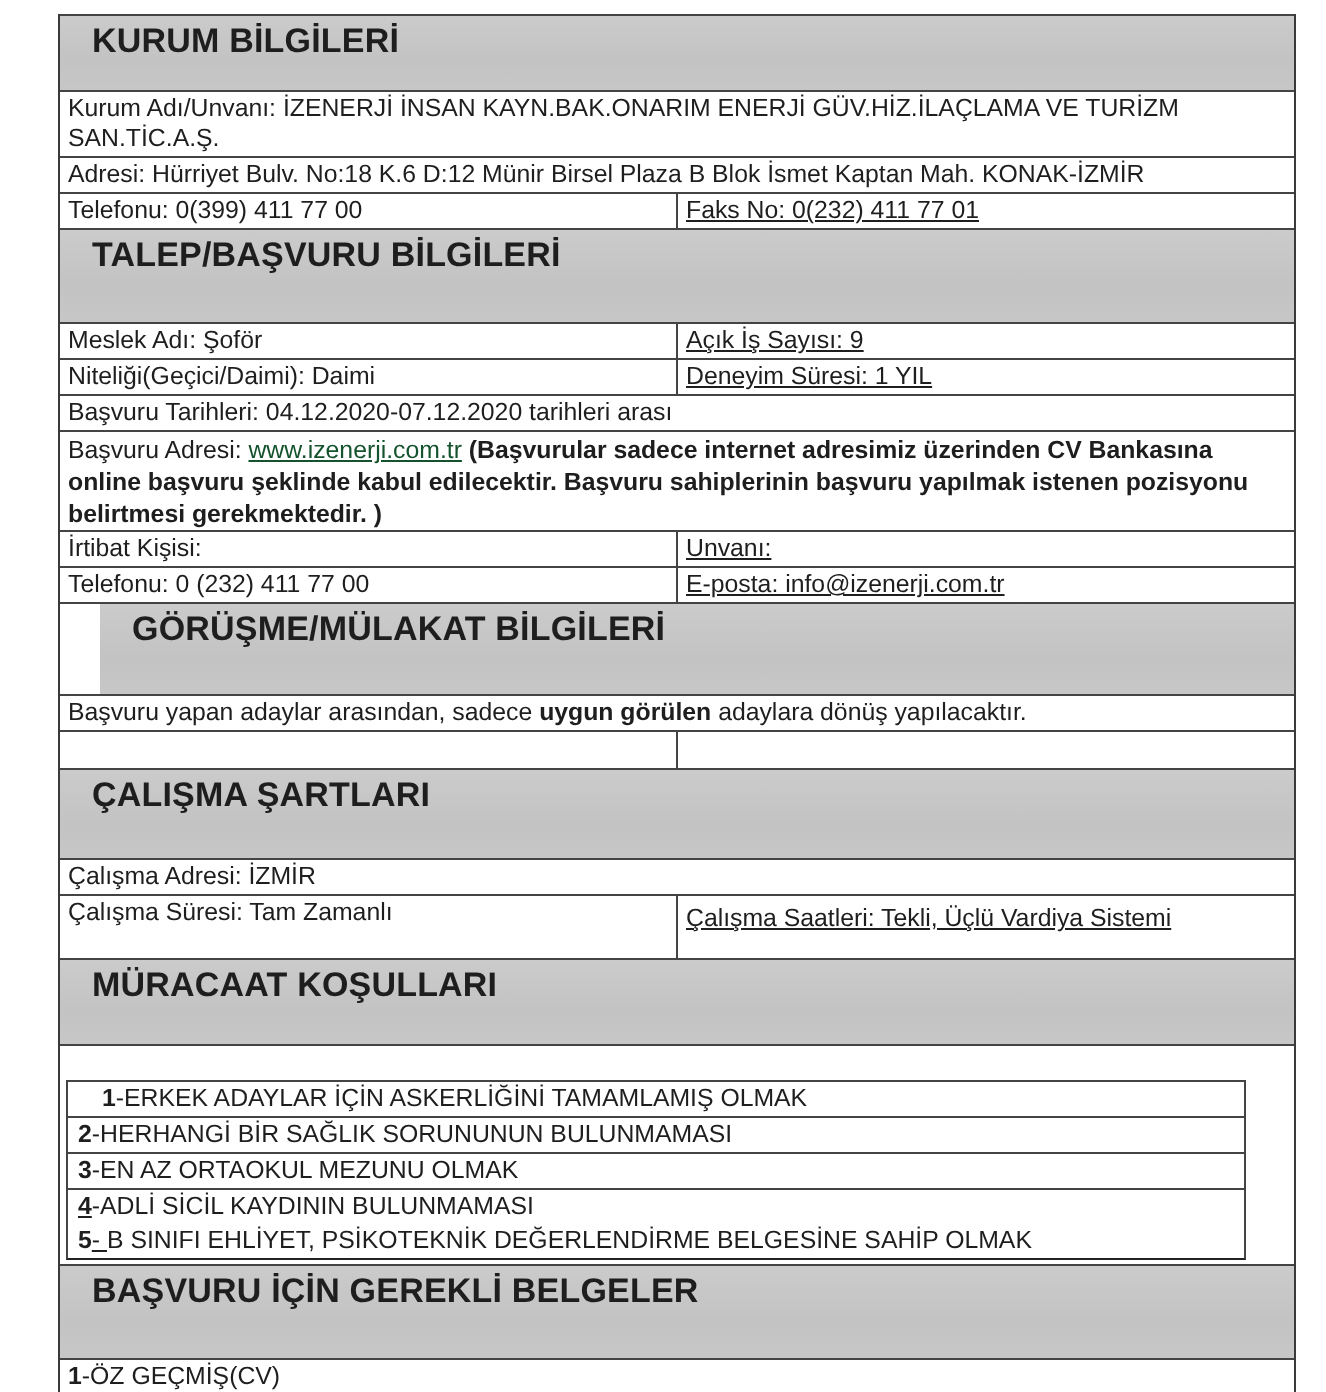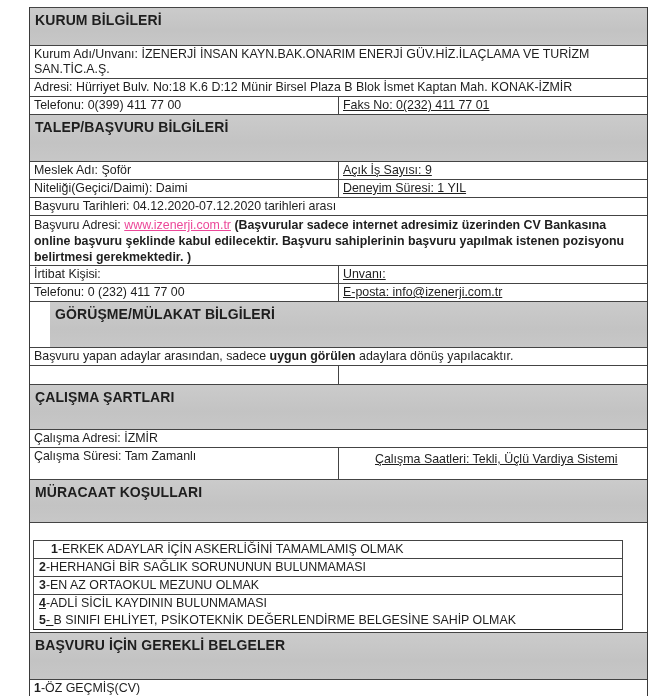--- a/index.html
+++ b/index.html
@@ -14,34 +14,34 @@
     }
     .row { display: flex; border-top: 1.2px solid #444; }
     .cell {
       box-sizing: border-box; padding: 1px 4px 0 4px; line-height: 15px;
     }
     .cell.left { width: 309px; border-right: 1.2px solid #444; }
     .cell.right { flex: 1; text-decoration: underline; }
     .cell.full { width: 100%; }
     .header {
       background: #c9c9c9; font-weight: bold; height: 44px;
-      padding: 5px 5px 0 5px; box-sizing: border-box; font-size: 14px;
+      padding: 5px 5px 0 16px; box-sizing: border-box; font-size: 17px;
       letter-spacing: 0.1px;
       background-image: linear-gradient(180deg, #cbcbcb 0%, #c3c3c3 60%, #c7c7c7 100%);
     }
     .header.h1 { height: 37px; }
     .h-talep { height: 46px; }
     .h-gorusme { height: 45px; margin-left: 20px; }
     .h-calisma { height: 44px; }
     .h-muracaat { height: 42px; }
     .h-belgeler { height: 46px; }
     .row.std .cell { height: 17px; }
     .row.blank .cell { height: 18px; }
     .bold { font-weight: bold; }
-    .link { text-decoration: underline; color: #ec4899; }
+    .link { text-decoration: underline; color: #14532d; }
     .box-area { border-top: 1.2px solid #444; padding: 17px 0 2px 0; }
     .inner {
       margin: 0 24px 0 3px; border: 1.2px solid #444; border-bottom: 1.8px solid #222;
     }
     .inner .irow { border-top: 1.2px solid #444; padding: 1px 5px 0 5px; height: 16px; line-height: 15px; }
     .inner .irow:first-child { border-top: none; margin-left: 12px; }
     .inner .irow.nodiv { border-top: none; }
     .num { font-weight: bold; }
     .u { text-decoration: underline; }
   </style>
@@ -111,21 +111,21 @@
   </div>
 
   <div class="row">
     <div class="cell full header h-calisma">ÇALIŞMA ŞARTLARI</div>
   </div>
   <div class="row std">
     <div class="cell full">Çalışma Adresi: İZMİR</div>
   </div>
   <div class="row">
     <div class="cell left" style="height:31px;">Çalışma Süresi: Tam Zamanlı</div>
-    <div class="cell right" style="height:31px; padding-top:4px;margin-left:32px;">Çalışma Saatleri: Tekli, Üçlü Vardiya Sistemi</div>
+    <div class="cell right" style="height:31px; padding-top:4px;">Çalışma Saatleri: Tekli, Üçlü Vardiya Sistemi</div>
   </div>
 
   <div class="row">
     <div class="cell full header h-muracaat">MÜRACAAT KOŞULLARI</div>
   </div>
   <div class="box-area">
     <div class="inner">
       <div class="irow"><span class="num">1</span><span>-</span><span>ERKEK ADAYLAR İÇİN ASKERLİĞİNİ TAMAMLAMIŞ OLMAK</span></div>
       <div class="irow"><span class="num">2</span><span>-</span><span>HERHANGİ BİR SAĞLIK SORUNUNUN BULUNMAMASI</span></div>
       <div class="irow"><span class="num">3</span><span>-</span><span>EN AZ ORTAOKUL MEZUNU OLMAK</span></div>

